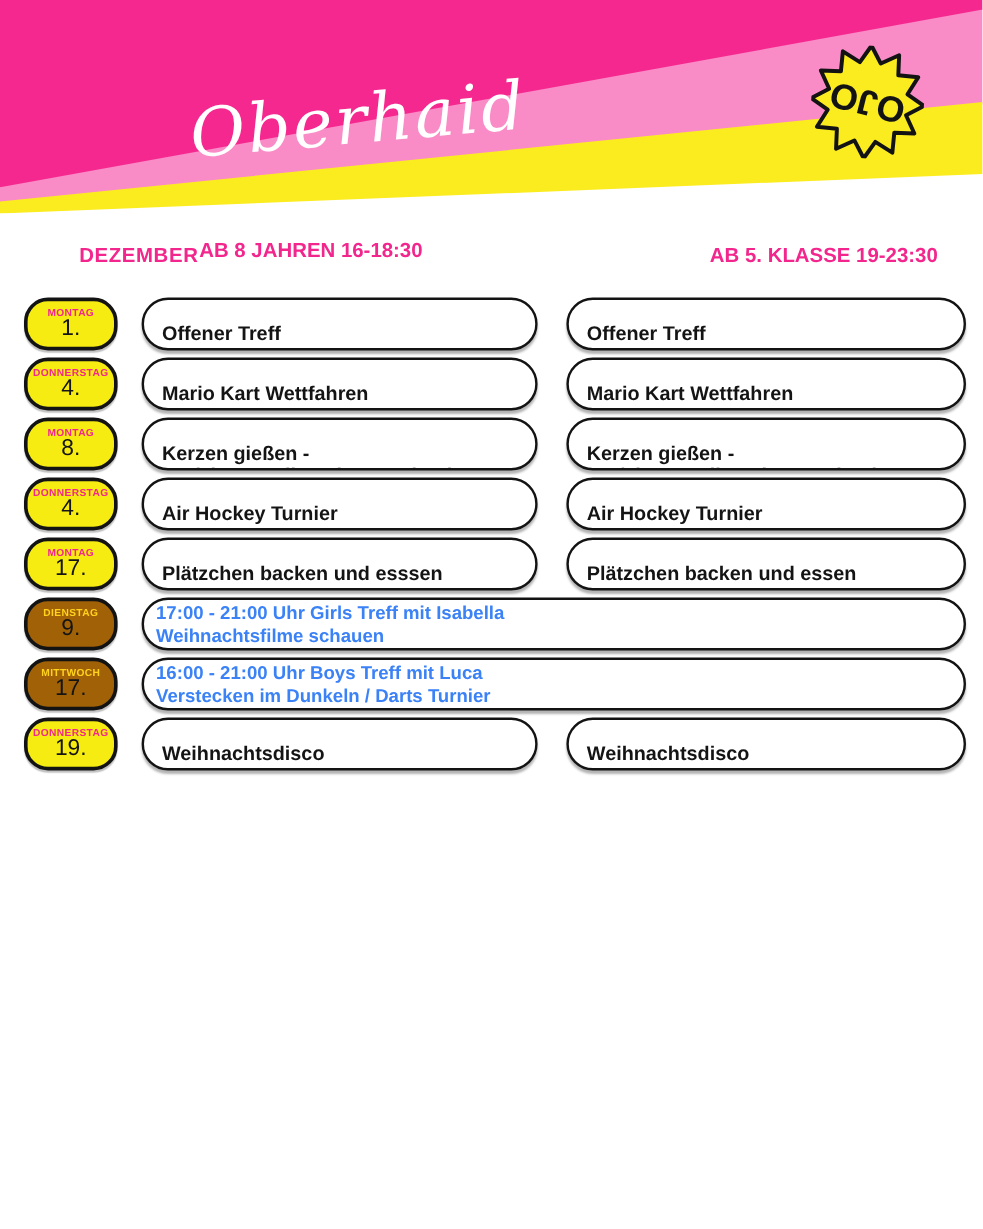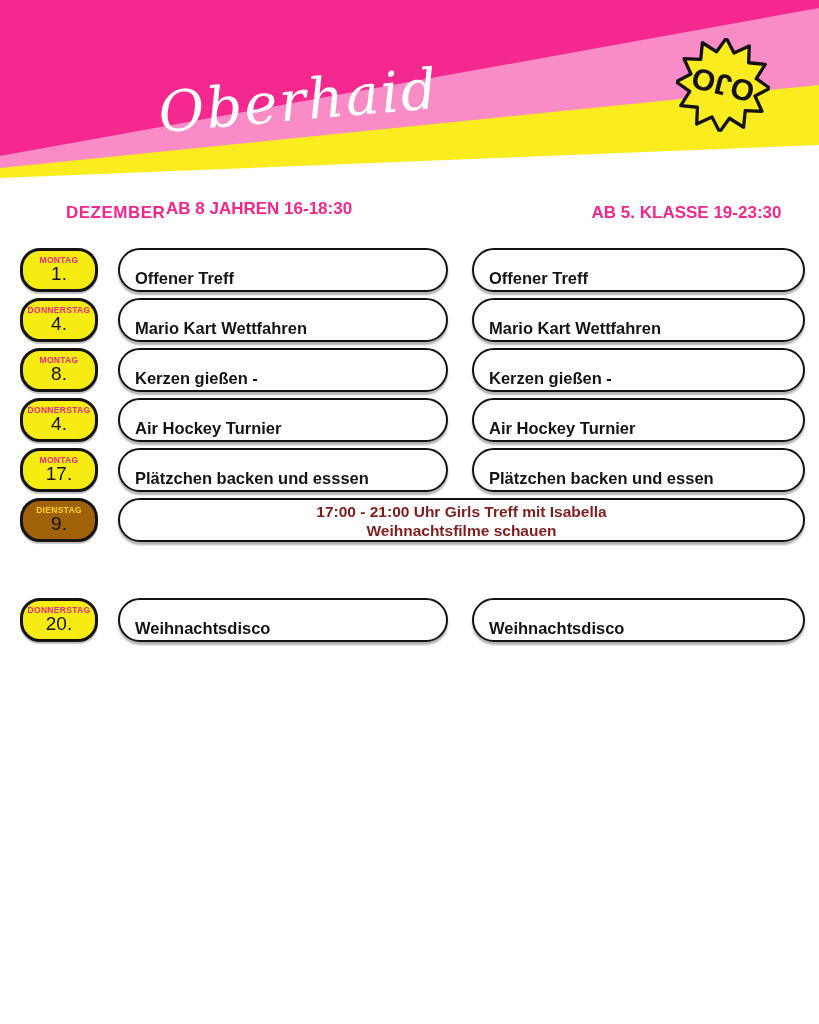--- a/index.html
+++ b/index.html
@@ -65,22 +65,22 @@
   .box.left  { left:118px; width:330px; }
   .box.right { left:472px; width:333px; }
   .box.full  { left:118px; width:687px; }
 
   .evt {
     display:block; padding:19px 12px 0 15px;
     font-size:16.5px; font-weight:700; color:#141414;
     line-height:1.18; white-space:pre-line;
   }
   .evt.centered {
-    padding:2px 10px 0 10px; text-align:center;
-    color:#7f1d1d; font-size:15.5px; line-height:1.25;
+    padding:2px 10px 0 10px; 
+    color:#3b82f6; font-size:15.5px; line-height:1.25;
   }
 </style>
 </head>
 <body>
 
 <div class="page">
 
   <div class="banner">
     <div class="band band-light"></div>
     <div class="band band-yellow"></div>
@@ -167,25 +167,35 @@
     <div class="pill pink">
       <span class="day">DIENSTAG</span>
       <span class="num">9.</span>
     </div>
     <div class="box full">
       <span class="evt centered">17:00 - 21:00 Uhr Girls Treff mit Isabella
 Weihnachtsfilme schauen</span>
     </div>
   </div>
 
+  <div class="row r6">
+    <div class="pill pink">
+      <span class="day">MITTWOCH</span>
+      <span class="num">17.</span>
+    </div>
+    <div class="box full">
+      <span class="evt centered">16:00 - 21:00 Uhr Boys Treff mit Luca
+Verstecken im Dunkeln / Darts Turnier</span>
+    </div>
+  </div>
 
   <div class="row r7">
     <div class="pill yellow">
       <span class="day">DONNERSTAG</span>
-      <span class="num">20.</span>
+      <span class="num">19.</span>
     </div>
     <div class="box left">
       <span class="evt">Weihnachtsdisco</span>
     </div>
     <div class="box right">
       <span class="evt">Weihnachtsdisco</span>
     </div>
   </div>
 
 </div>

